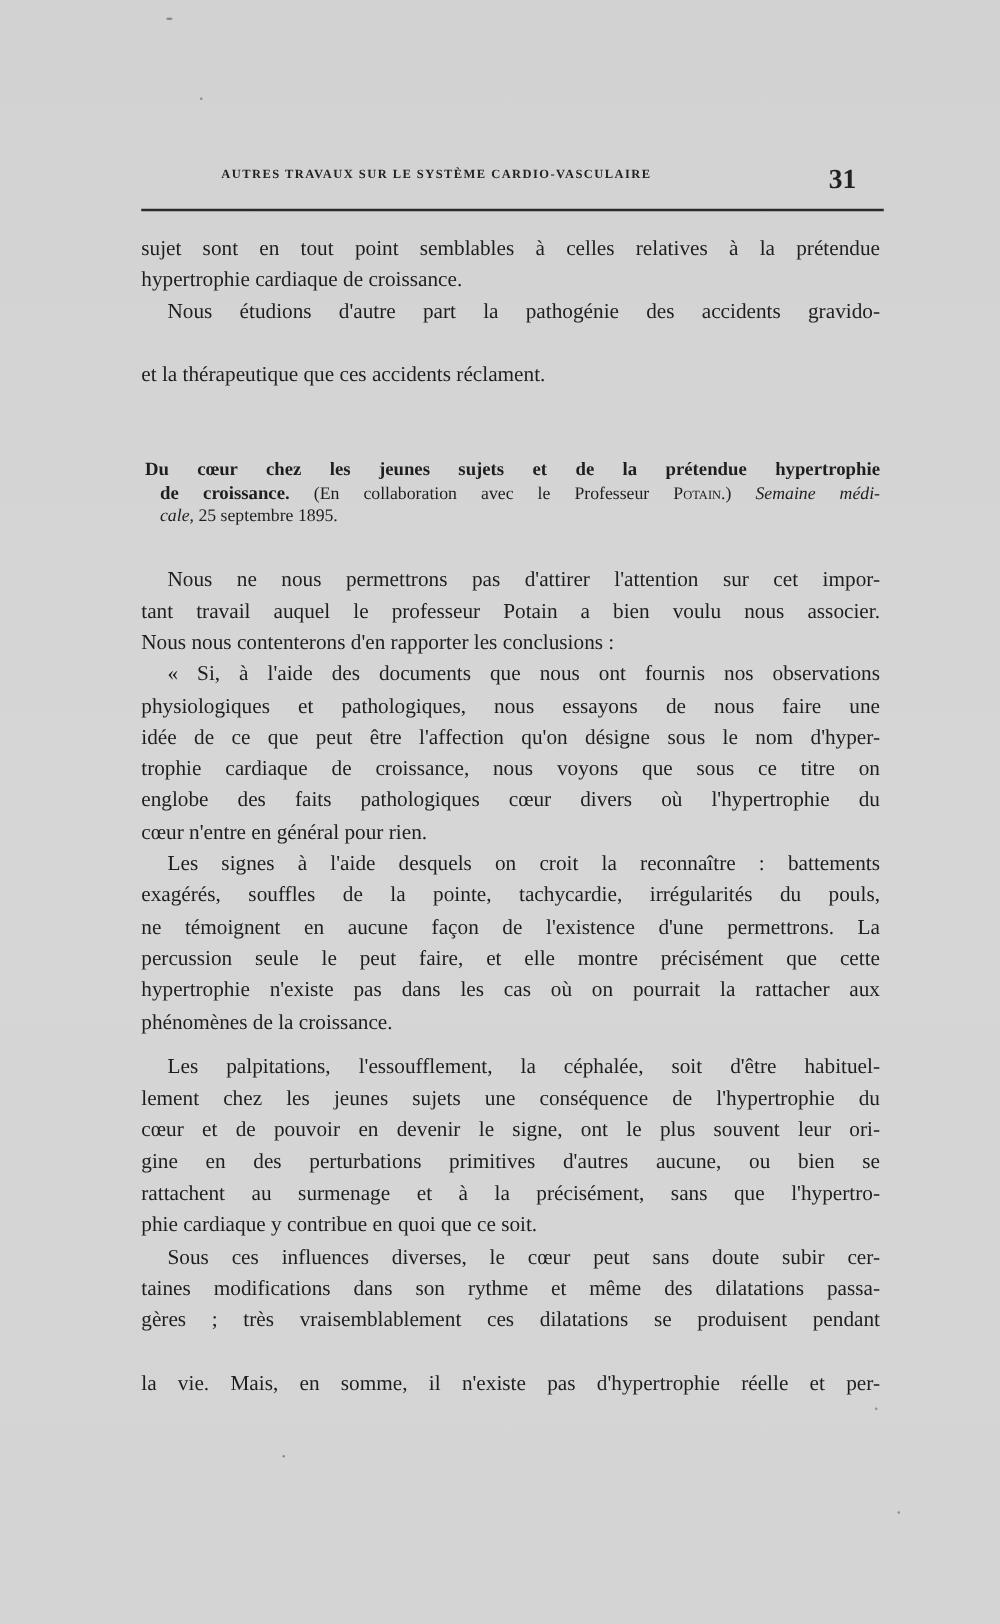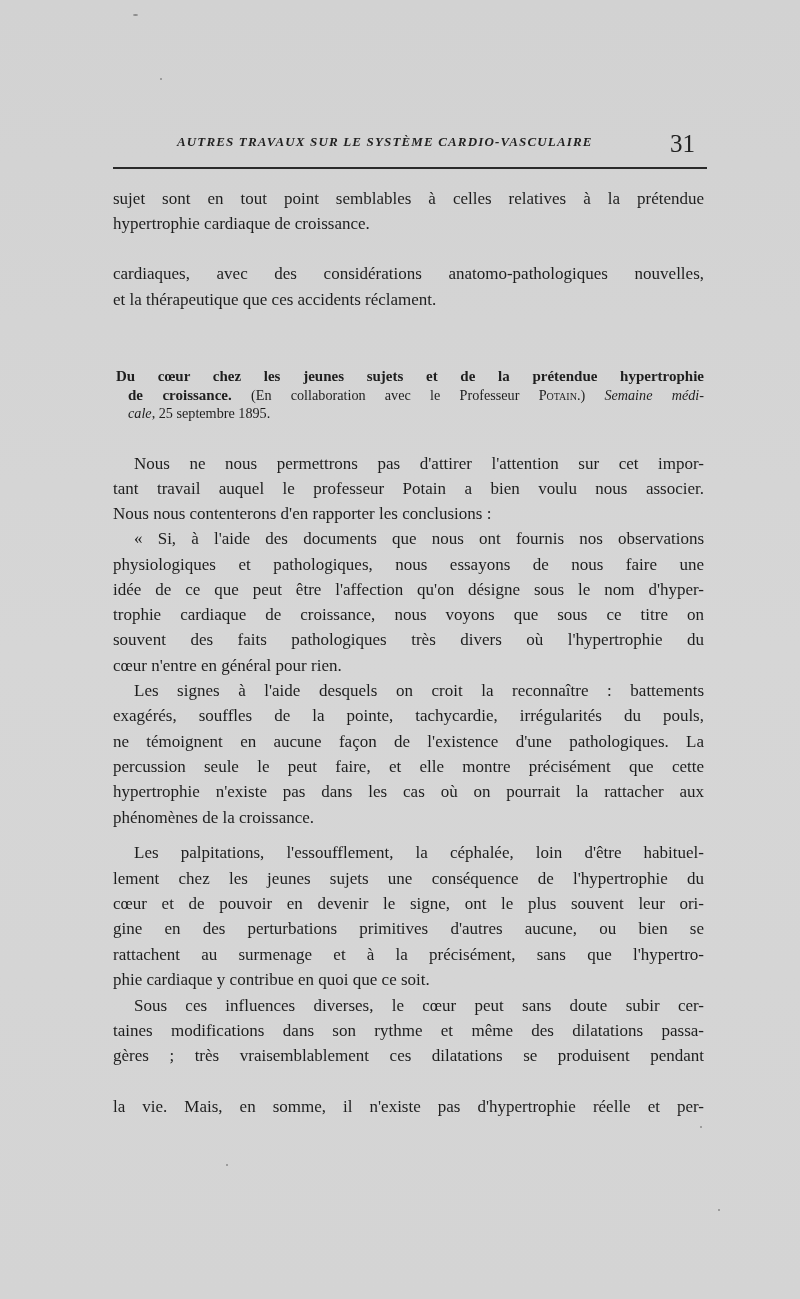--- a/index.html
+++ b/index.html
@@ -25,33 +25,33 @@
       position: absolute;
       left: 113px;
       top: 130px;
       width: 594px;
       height: 26px;
     }
     .running-title {
       position: absolute;
       left: 64px;
       top: 4px;
-      font-size: 13px;
+      font-size: 10px;
       letter-spacing: 1.15px;
       font-weight: bold;
       color: #222;
       white-space: nowrap;
-      font-style: italic;
     }
     .page-number {
       position: absolute;
-      right: 12px;
+      right: 22px;
       top: 0px;
-      font-size: 25px;
+      font-size: 22px;
       color: #222;
+      font-weight: bold;
     }
     .rule {
       position: absolute;
       left: 113px;
       top: 167px;
       width: 594px;
       height: 2px;
       background: #2a2a2a;
     }
     .line {
@@ -109,48 +109,48 @@
 <div class="page">
 
   <div class="header">
     <span class="running-title">AUTRES TRAVAUX SUR LE SYSTÈME CARDIO-VASCULAIRE</span>
     <span class="page-number">31</span>
   </div>
   <div class="rule"></div>
 
   <div class="line" style="top:186px">sujet sont en tout point semblables à celles relatives à la prétendue</div>
   <div class="line last" style="top:211px">hypertrophie cardiaque de croissance.</div>
-  <div class="line" style="top:261px">cardiaques, avec des considérations anatomo-pathologiques nouvelles,</div>
+  <div class="line indent" style="top:236px">Nous étudions d'autre part la pathogénie des accidents gravido-</div>
   <div class="line last" style="top:287px">et la thérapeutique que ces accidents réclament.</div>
 
   <div class="ref-line" style="top:367px">
     <span class="ref-title">Du cœur chez les jeunes sujets et de la prétendue hypertrophie</span>
   </div>
   <div class="ref-line indent2" style="top:386px"><span class="ref-title">de croissance.</span><span> (En collaboration avec le Professeur </span><span class="smallcaps">Potain</span><span>.) </span><span class="italic">Semaine médi-</span></div>
   <div class="ref-line indent2 last" style="top:404px"><span class="italic">cale</span><span>, 25 septembre 1895.</span></div>
 
   <div class="line indent" style="top:451px">Nous ne nous permettrons pas d'attirer l'attention sur cet impor-</div>
   <div class="line" style="top:476px">tant travail auquel le professeur Potain a bien voulu nous associer.</div>
   <div class="line last" style="top:501px">Nous nous contenterons d'en rapporter les conclusions :</div>
 
   <div class="line indent" style="top:526px">« Si, à l'aide des documents que nous ont fournis nos observations</div>
   <div class="line" style="top:552px">physiologiques et pathologiques, nous essayons de nous faire une</div>
   <div class="line" style="top:577px">idée de ce que peut être l'affection qu'on désigne sous le nom d'hyper-</div>
   <div class="line" style="top:602px">trophie cardiaque de croissance, nous voyons que sous ce titre on</div>
-  <div class="line" style="top:627px">souvent des faits pathologiques très divers où l'hypertrophie du</div>
+  <div class="line" style="top:627px">englobe des faits pathologiques cœur divers où l'hypertrophie du</div>
   <div class="line last" style="top:653px">cœur n'entre en général pour rien.</div>
 
   <div class="line indent" style="top:678px">Les signes à l'aide desquels on croit la reconnaître : battements</div>
   <div class="line" style="top:703px">exagérés, souffles de la pointe, tachycardie, irrégularités du pouls,</div>
-  <div class="line" style="top:729px">ne témoignent en aucune façon de l'existence d'une pathologiques. La</div>
+  <div class="line" style="top:729px">ne témoignent en aucune façon de l'existence d'une permettrons. La</div>
   <div class="line" style="top:754px">percussion seule le peut faire, et elle montre précisément que cette</div>
   <div class="line" style="top:779px">hypertrophie n'existe pas dans les cas où on pourrait la rattacher aux</div>
   <div class="line last" style="top:805px">phénomènes de la croissance.</div>
 
-  <div class="line indent" style="top:840px">Les palpitations, l'essoufflement, la céphalée, loin d'être habituel-</div>
+  <div class="line indent" style="top:840px">Les palpitations, l'essoufflement, la céphalée, soit d'être habituel-</div>
   <div class="line" style="top:866px">lement chez les jeunes sujets une conséquence de l'hypertrophie du</div>
   <div class="line" style="top:891px">cœur et de pouvoir en devenir le signe, ont le plus souvent leur ori-</div>
   <div class="line" style="top:916px">gine en des perturbations primitives d'autres aucune, ou bien se</div>
   <div class="line" style="top:942px">rattachent au surmenage et à la précisément, sans que l'hypertro-</div>
   <div class="line last" style="top:967px">phie cardiaque y contribue en quoi que ce soit.</div>
 
   <div class="line indent" style="top:993px">Sous ces influences diverses, le cœur peut sans doute subir cer-</div>
   <div class="line" style="top:1018px">taines modifications dans son rythme et même des dilatations passa-</div>
   <div class="line" style="top:1043px">gères ; très vraisemblablement ces dilatations se produisent pendant</div>
   <div class="line" style="top:1094px">la vie. Mais, en somme, il n'existe pas d'hypertrophie réelle et per-</div>

